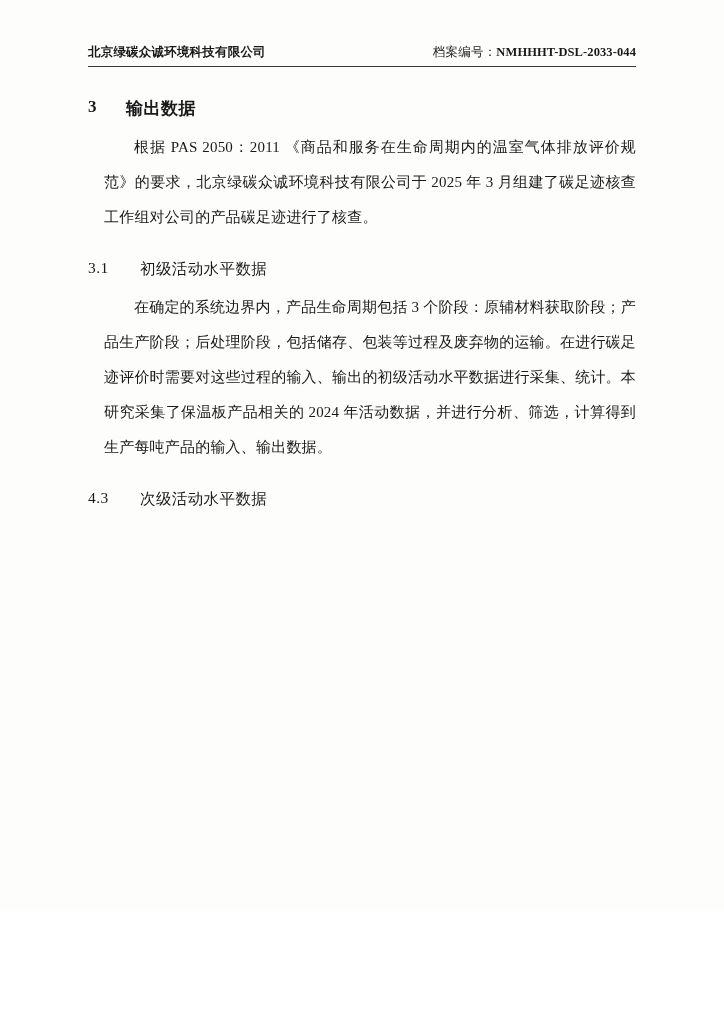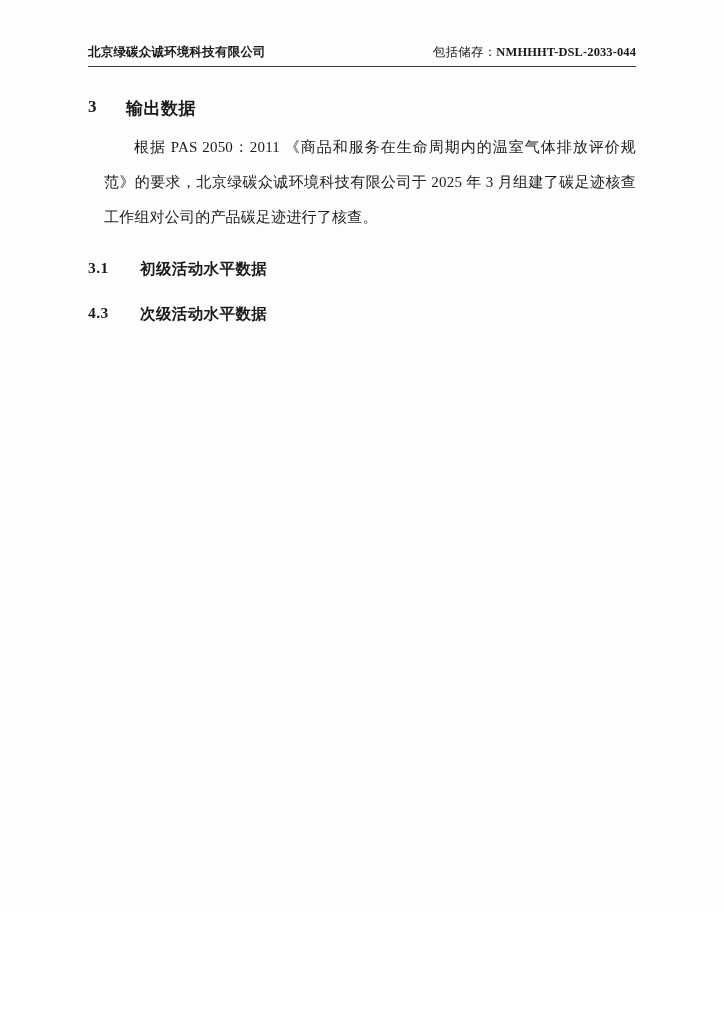--- a/index.html
+++ b/index.html
@@ -53,21 +53,21 @@
     margin: 30px 0 0 0;
     letter-spacing: 0.5px;
     display: flex;
   }
   h1.sec .num {
     width: 38px;
     flex: none;
   }
   h2.sub {
     font-size: 15.5px;
-    font-weight: 700;
+    font-weight: 400;
     margin: 24px 0 0 0;
     letter-spacing: 0.4px;
     display: flex;
   }
   h2.sub .num {
     width: 52px;
     flex: none;
   }
 
   
@@ -93,36 +93,37 @@
 </head>
 <body>
 
 <div class="page">
 
   <div class="content">
 
     <div class="doc-header">
       <div class="left">北京绿碳众诚环境科技有限公司</div>
       <div class="right">
-        <span>包括储存：</span><span class="code">NMHHHT-DSL-2033-044</span>
+        <span>档案编号：</span><span class="code">NMHHHT-DSL-2033-044</span>
       </div>
     </div>
 
     <h1 class="sec">
       <span class="num">3</span>
       <span>输出数据</span>
     </h1>
 
     <p class="body">根据 PAS 2050：2011 《商品和服务在生命周期内的温室气体排放评价规范》的要求，北京绿碳众诚环境科技有限公司于 2025 年 3 月组建了碳足迹核查工作组对公司的产品碳足迹进行了核查。</p>
 
     <h2 class="sub">
       <span class="num">3.1</span>
       <span>初级活动水平数据</span>
     </h2>
 
+    <p class="body">在确定的系统边界内，产品生命周期包括 3 个阶段：原辅材料获取阶段；产品生产阶段；后处理阶段，包括储存、包装等过程及废弃物的运输。在进行碳足迹评价时需要对这些过程的输入、输出的初级活动水平数据进行采集、统计。本研究采集了保温板产品相关的 2024 年活动数据，并进行分析、筛选，计算得到生产每吨产品的输入、输出数据。</p>
 
     <h2 class="sub">
       <span class="num">4.3</span>
       <span>次级活动水平数据</span>
     </h2>
 
 
   </div>
 
   <div class="pagenum">15</div>

